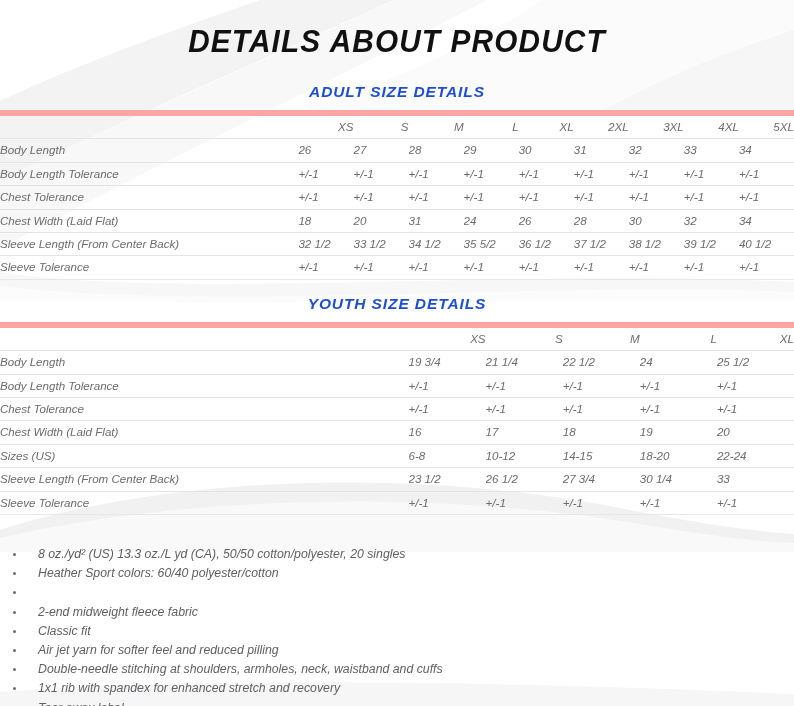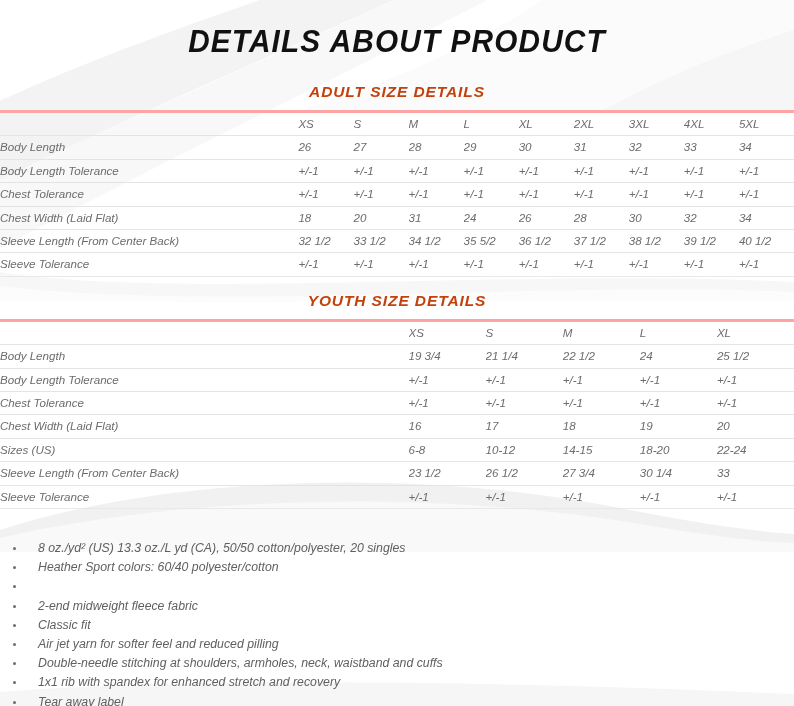--- a/index.html
+++ b/index.html
@@ -42,21 +42,21 @@
     letter-spacing: 1.2px;
     margin: 0;
     padding-top: 24px;
     font-family: "Liberation Sans Narrow", "Liberation Sans", sans-serif;
     transform: scaleX(0.96);
   }
   .section-title {
     text-align: center;
     font-size: 15.5px;
     font-weight: bold;
-    color: #c2410c;
+    color: #1d4ed8;
     letter-spacing: 0.9px;
     margin: 0;
     font-family: "Liberation Sans Narrow", "Liberation Sans", sans-serif;
   }
   #adult-title-wrap { padding-top: 23px; padding-bottom: 9px; }
   #youth-title-wrap { padding-top: 15px; padding-bottom: 9px; }
 
   
   table.size-table {
     width: 794px;
@@ -71,22 +71,23 @@
     font-weight: normal;
     padding: 0;
     height: 22.4px;
     line-height: 22.4px;
     vertical-align: middle;
     border-bottom: 1px solid #e4e4e4;
     white-space: nowrap;
     overflow: hidden;
   }
   table.size-table thead th {
-    border-top: 3px solid #fca5a5;
+    border-top: 6px solid #fca5a5;
     color: #6c6c6c;
+    text-align: right;
   }
   table.size-table tbody tr:last-child td { border-bottom: 1px solid #e8e8e8; }
   .rowlabel { padding-left: 10px; }
 
   
   .adult-col-label { width: 298px; }
   .adult-col-size  { width: 55px; }
 
   
   .youth-col-label { width: 408px; }

